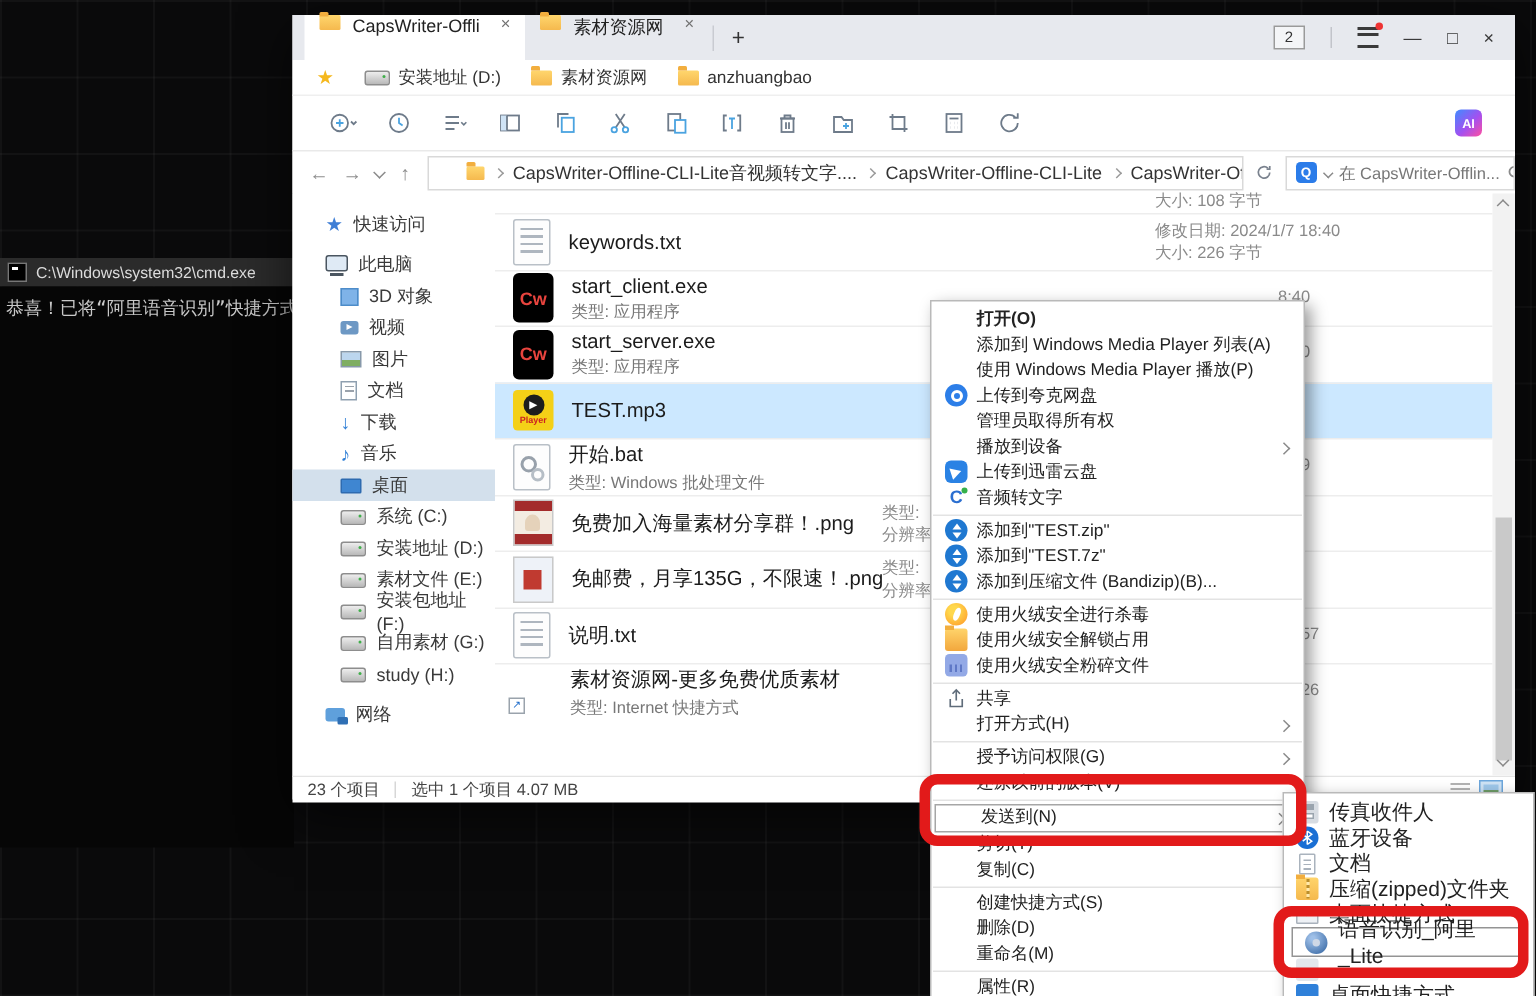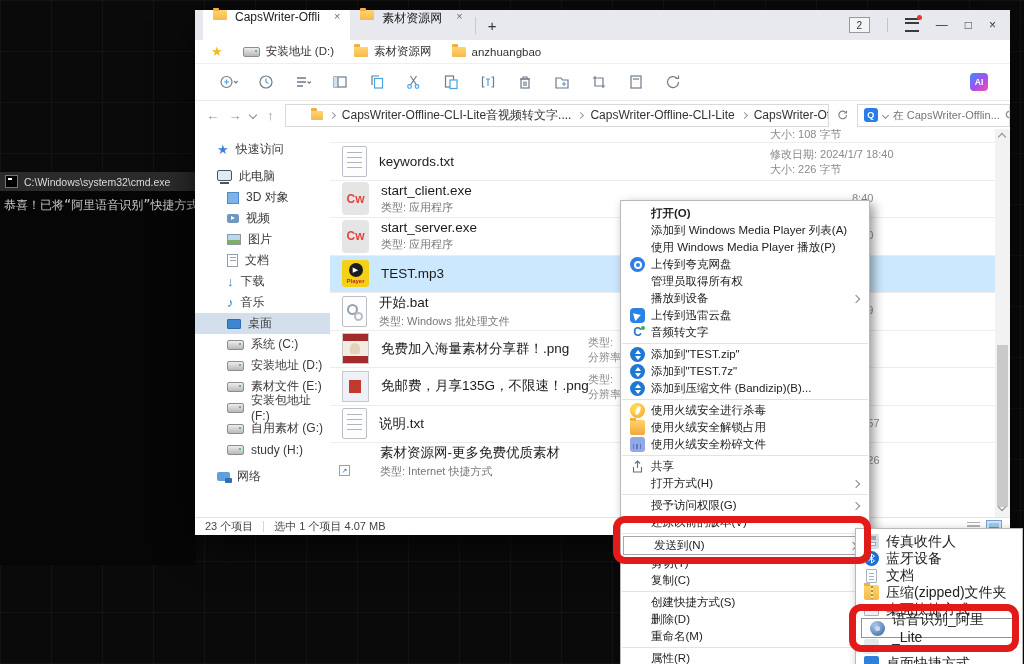--- a/index.html
+++ b/index.html
@@ -91,21 +91,21 @@
   .ftype{font-size:11px;color:#777;margin-top:2px;white-space:nowrap}
   .fright{position:absolute;left:440px;top:4px;font-size:11px;color:#8a8a8a;line-height:15px;white-space:nowrap}
   .frow:first-child .fright{top:-2px}
   .fmid{position:absolute;left:258px;top:4px;font-size:11px;color:#8a8a8a;line-height:15px;white-space:nowrap}
   .ffrag{position:absolute;left:522px;top:11px;font-size:11px;color:#8a8a8a;white-space:nowrap}
   .ficon{flex:none}
   .sheet{width:23px;height:29px;background:#fdfdfd;border:1px solid #b9c0c7;border-radius:2px;position:relative}
   .sheet.lines::after{content:'';position:absolute;left:4px;right:4px;top:5px;bottom:7px;background:repeating-linear-gradient(#aeb6bf 0 1.5px,transparent 1.5px 5px)}
   .sheet.gears::before{content:'';position:absolute;left:4px;top:7px;width:7px;height:7px;border:2px solid #98a1ab;border-radius:50%}
   .sheet.gears::after{content:'';position:absolute;left:11px;top:15px;width:5px;height:5px;border:2px solid #b6bec6;border-radius:50%}
-  .cwico{width:27px;height:33px;background:#e5e5e5;border-radius:4px;color:#e8443e;font-weight:bold;font-size:12px;display:flex;align-items:center;justify-content:center}
+  .cwico{width:27px;height:33px;background:#000000;border-radius:4px;color:#e8443e;font-weight:bold;font-size:12px;display:flex;align-items:center;justify-content:center}
   .playerico{width:27px;height:27px;background:#f4d017;border-radius:3px;display:flex;flex-direction:column;align-items:center;justify-content:center;gap:1px}
   .playerico .pcirc{width:14px;height:14px;background:#1d1d1d;border-radius:50%;color:#fff;font-size:7px;display:flex;align-items:center;justify-content:center}
   .playerico .ptxt{font-size:6px;color:#c22;font-weight:bold;line-height:1}
   .pngthumb1{width:25px;height:29px;border:1px solid #c9c9c9;background:linear-gradient(180deg,#a32b2b 0 24%,#f3ece2 24% 76%,#a32b2b 76%);position:relative}
   .pngthumb1::after{content:'';position:absolute;left:7px;top:9px;width:10px;height:11px;background:#e5d2ba;border-radius:50% 50% 2px 2px}
   .pngthumb2{width:25px;height:29px;border:1px solid #c9c9c9;background:#eef2f8;position:relative}
   .pngthumb2::after{content:'';position:absolute;left:6px;top:8px;width:12px;height:13px;background:#c03a30}
   .chromewrap{position:relative;width:26px;height:26px}
   .chromecirc{width:26px;height:26px;border-radius:50%;background:conic-gradient(from -40deg,#ea4335 0 33%,#4285f4 33% 41%,#34a853 41% 72%,#fbbc05 72%);position:relative}
   .chromecirc::before{content:'';position:absolute;inset:7px;border-radius:50%;background:#fff}
@@ -119,21 +119,21 @@
   .varrow.down{bottom:7px}
   
   .statusbar{height:17px;border-top:1px solid #e4e4e4;background:#fff;display:flex;align-items:center;gap:10px;padding-left:10px;font-size:11px;color:#444}
   .statsep{width:1px;height:11px;background:#d7d7d7}
   .statusbar .viewicons{margin-left:auto;display:flex;align-items:center;gap:6px;padding-right:8px}
   .vi-list{width:13px;height:10px;background:repeating-linear-gradient(#b3b3b3 0 1.5px,transparent 1.5px 3.5px)}
   .vi-thumb{width:14px;height:11px;background:#cfe3f5;border:1px solid #6da7dc;position:relative}
   .vi-thumb::after{content:'';position:absolute;left:2px;top:2px;right:2px;bottom:2px;background:linear-gradient(#9ec7ea 55%,#6f9c68 55%)}
   
   .cmenu{position:absolute;left:620px;top:200px;width:250px;background:#fff;border:1px solid #b9b9b9;box-shadow:4px 4px 10px rgba(0,0,0,.4);padding:4px 0;z-index:5;box-sizing:border-box}
-  .mi{height:17px;display:flex;align-items:center;gap:6px;padding:0 9px;font-size:11.5px;color:#222;position:relative}
+  .mi{height:17px;display:flex;align-items:flex-start;gap:6px;padding:0 9px;font-size:11.5px;color:#222;position:relative}
   .mi .lbl{white-space:nowrap;overflow:hidden}
   .mi .lbl.bold{font-weight:bold}
   .mi .marrow{position:absolute;right:10px;top:6px}
   .msep{height:1px;background:#e3e3e3;margin:2px 1px}
   .mi.sendto{border:1px solid #a6a6a6;margin:0 2px;background:#fff;height:19px;box-sizing:border-box}
   .ic{width:15px;height:15px;border-radius:3px;position:relative;flex:none;box-sizing:border-box}
   .ic.none{background:transparent}
   .ic-quark{background:#2c7ee8;border-radius:50%}
   .ic-quark::after{content:'';position:absolute;inset:3.5px;border:2px solid #fff;border-radius:50%}
   .ic-thunder{background:#2a82e4;border-radius:4px}

